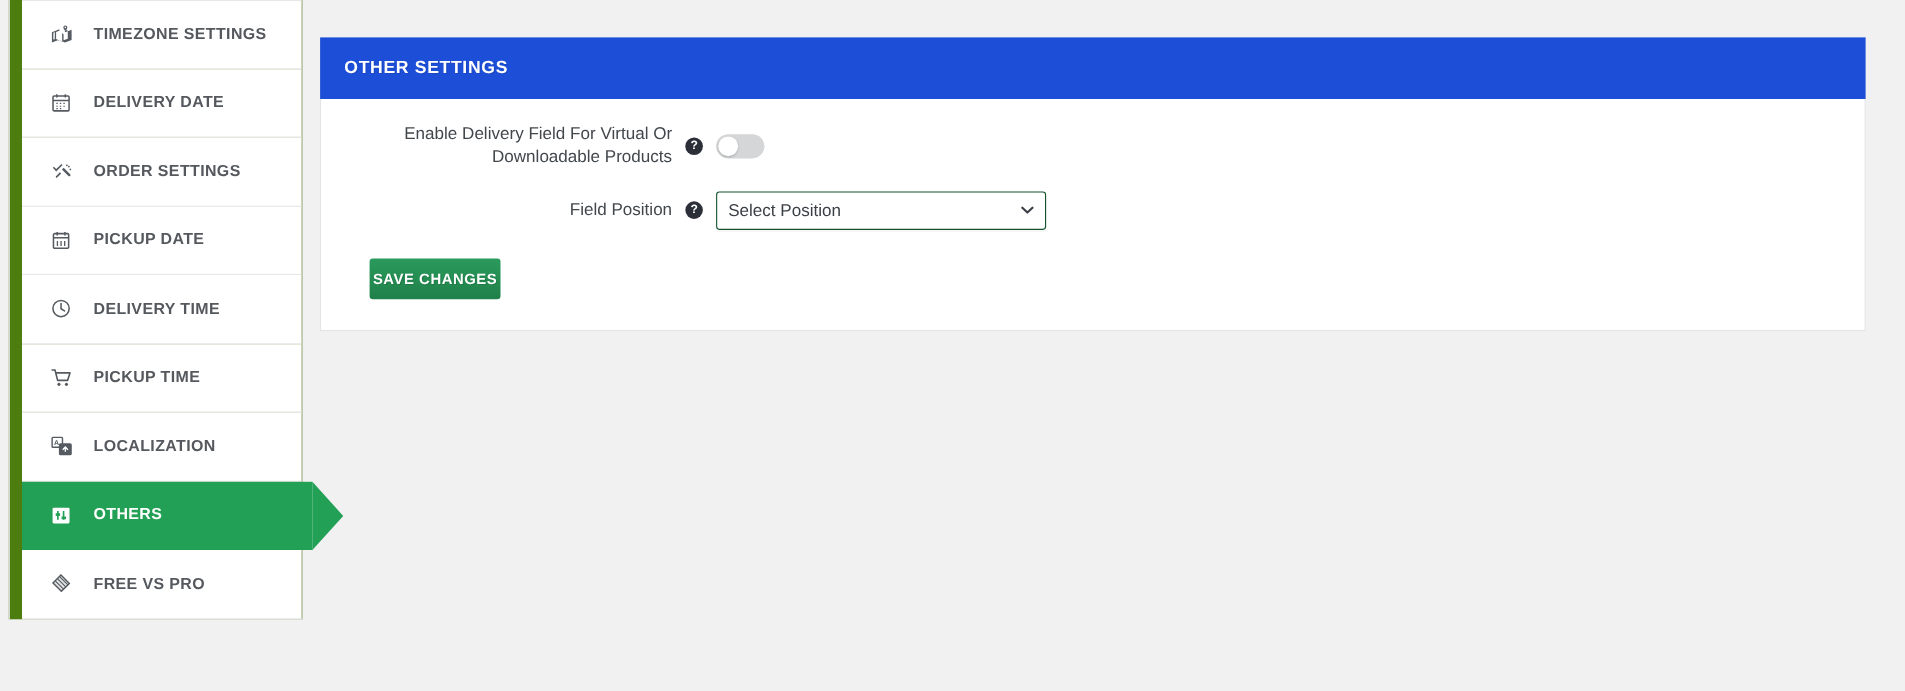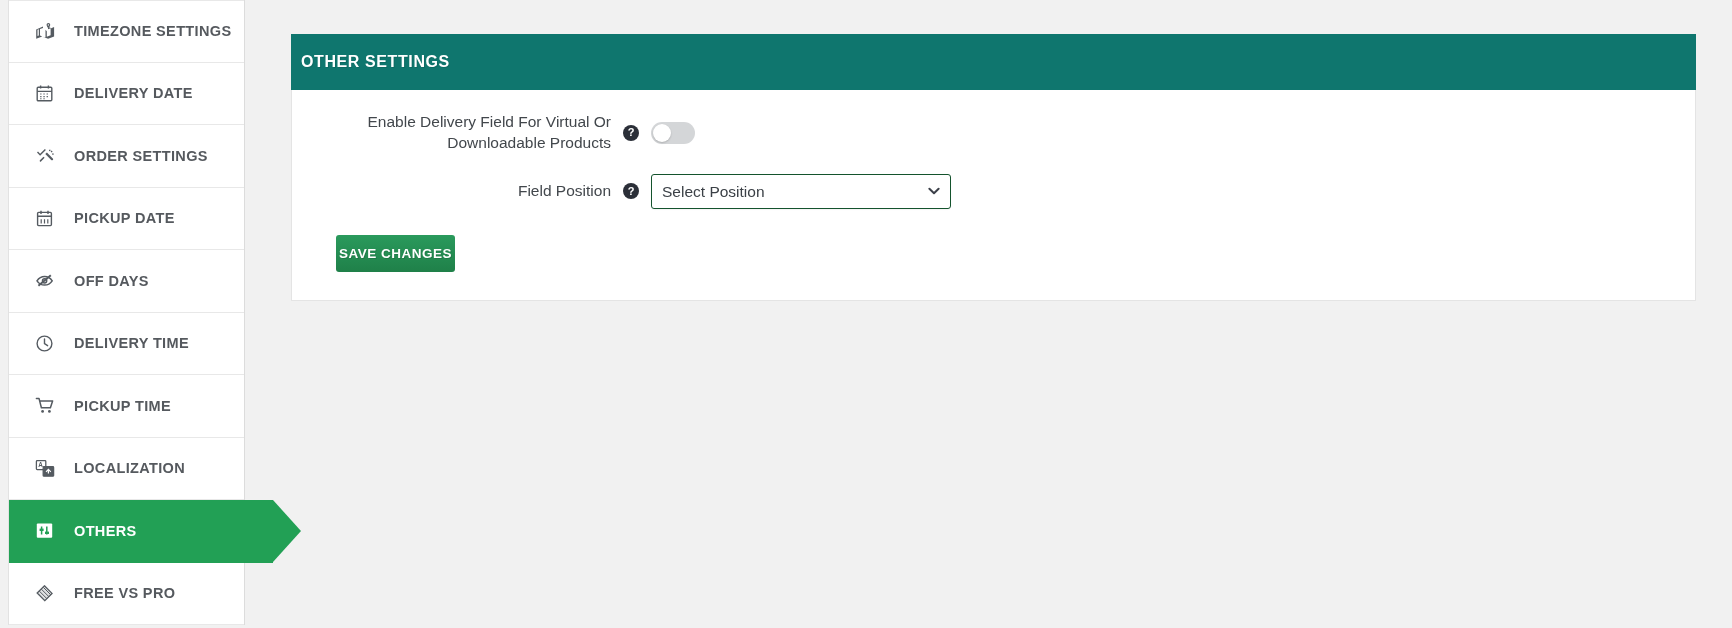--- a/index.html
+++ b/index.html
@@ -16,25 +16,26 @@
     width: 1732px;
     height: 628px;
     background: #f1f1f1;
   }
 
   
   .sidebar {
     position: absolute;
     left: 8px;
     top: 0px;
-    width: 237px;
+    width: 267px;
     background: #4d7c0f;
     border-left: 1px solid #e2e2e2;
     border-right: 1px solid #dcdcdc;
     z-index: 2;
+    padding-left: 11px;
   }
   .sidebar-item {
     position: relative;
     height: 62.5px;
     display: flex;
     align-items: center;
     padding-left: 26px;
     border-bottom: 1px solid #e8e8e8;
     background: #ffffff;
     cursor: pointer;
@@ -90,24 +91,24 @@
     width: 1405px;
     background: transparent;
   }
   .panel {
     background: #ffffff;
     border: 1px solid #e4e4e4;
     border-top: none;
   }
   .panel-header {
     height: 56px;
-    background: #0f766e;
-    display: flex;
-    align-items: center;
-    padding-left: 10px;
+    background: #1d4ed8;
+    display: flex;
+    align-items: center;
+    padding-left: 22px;
   }
   .panel-header .title {
     color: #ffffff;
     font-size: 16px;
     font-weight: bold;
     letter-spacing: 0.6px;
     text-transform: uppercase;
     text-shadow: 1px 1px 0 rgba(0,0,0,0.10);
   }
   .panel-body {
@@ -258,30 +259,20 @@
       <span class="icon">
         <svg width="19" height="19" viewBox="0 0 19 19" fill="none" stroke="currentColor" stroke-width="1.4">
           <rect x="2.6" y="3.4" width="13.8" height="13.2" rx="1"></rect>
           <path d="M2.6 7.2h13.8M6 1.8v3.2M13 1.8v3.2"></path>
           <path d="M6.2 10.2v4.4M9.5 10.2v4.4M12.8 10.2v4.4" stroke-width="1.2"></path>
         </svg>
       </span>
       <span class="label">PICKUP DATE</span>
     </div>
 
-    <div class="sidebar-item">
-      <span class="icon">
-        <svg width="21" height="19" viewBox="0 0 21 19" fill="none" stroke="currentColor" stroke-width="1.5">
-          <path d="M2 9.8s2.9-4.3 7.6-4.3S17.2 9.8 17.2 9.8s-2.9 4.3-7.6 4.3S2 9.8 2 9.8z"></path>
-          <circle cx="9.6" cy="9.8" r="2.1"></circle>
-          <path d="M3.4 14.8L15.8 4.2" stroke-width="1.9"></path>
-        </svg>
-      </span>
-      <span class="label">OFF DAYS</span>
-    </div>
 
     <div class="sidebar-item">
       <span class="icon">
         <svg width="19" height="19" viewBox="0 0 19 19" fill="none" stroke="currentColor" stroke-width="1.4">
           <circle cx="9.5" cy="9.5" r="7.4"></circle>
           <path d="M9.5 4.9v4.8l3.1 2" stroke-linecap="round"></path>
         </svg>
       </span>
       <span class="label">DELIVERY TIME</span>
     </div>

